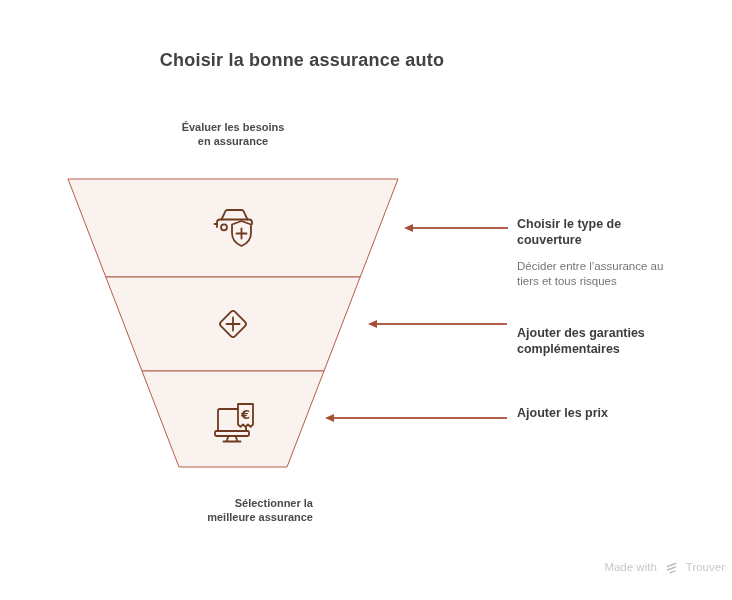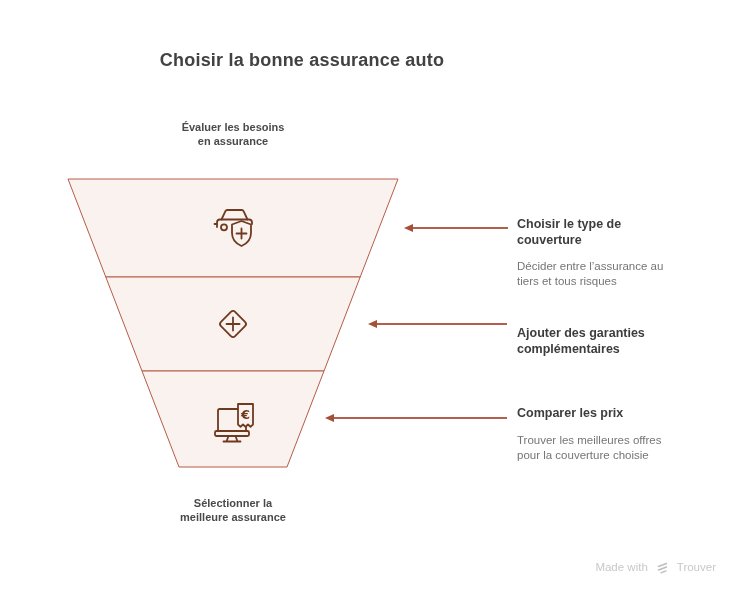--- a/index.html
+++ b/index.html
@@ -11,21 +11,21 @@
     position:absolute;left:0;top:48px;width:604px;margin:0;
     text-align:center;font-size:18px;line-height:24px;font-weight:700;color:#424242;
     letter-spacing:.2px;
   }
   .funnel-label{
     position:absolute;width:160px;text-align:center;
     font-size:11px;line-height:14px;font-weight:700;color:#4A4A4A;
     white-space:pre-line;
   }
   .top-label{left:153px;top:120px;}
-  .bottom-label{left:153px;top:496px;}
+  .bottom-label{left:153px;top:496px;text-align:right;}
   .funnel-svg{position:absolute;left:58px;top:169px;}
   .seg{fill:#FAF2EE;stroke:#B65C48;stroke-width:1;}
   .icon{fill:none;stroke:#6F3A20;stroke-width:1.8;stroke-linecap:round;stroke-linejoin:round;}
   .icon .mask{fill:#FAF2EE;}
   .icon text{fill:#6F3A20;stroke:none;font-family:"DejaVu Sans",sans-serif;font-weight:700;}
   .arrow{position:absolute;height:2px;background:#B2604B;}
   .arrow::before{
     content:"";position:absolute;left:-9px;top:-3px;width:0;height:0;
     border-top:4px solid transparent;border-bottom:4px solid transparent;
     border-right:9px solid #A44F38;
@@ -36,21 +36,21 @@
     white-space:pre-line;
   }
   .step-desc{
     margin:11px 0 0 0;font-size:11.5px;line-height:15px;font-weight:400;color:#757575;
     white-space:pre-line;
   }
   .step-1{top:208px;margin-top:9px;}
   .step-2{top:314px;margin-top:12px;}
   .step-3{top:406px;}
   .watermark{
-    position:absolute;right:16px;top:559px;display:flex;align-items:center;gap:8px;
+    position:absolute;right:7px;top:559px;display:flex;align-items:center;gap:8px;
     font-size:11.5px;color:#C8C8C8;
   }
   .napkin-logo{display:block;}
 </style>
 </head>
 <body>
 
 <div class="canvas">
 
   <h1 class="title">Choisir la bonne assurance auto</h1>
@@ -96,23 +96,21 @@
     <p class="step-desc">Décider entre l’assurance au
 tiers et tous risques</p>
   </div>
 
   <div class="step step-2">
     <h2 class="step-heading">Ajouter des garanties
 complémentaires</h2>
   </div>
 
   <div class="step step-3">
-    <h2 class="step-heading">Comparer les prix</h2>
-    <p class="step-desc">Trouver les meilleures offres
-pour la couverture choisie</p>
+    <h2 class="step-heading">Ajouter les prix</h2>
   </div>
 
   <div class="funnel-label bottom-label">Sélectionner la
 meilleure assurance</div>
 
   <div class="watermark">
     <span>Made with</span>
     <svg class="napkin-logo" width="13" height="15" viewBox="0 0 13 15">
       <g stroke="#BDBDBD" stroke-width="1.4" stroke-linecap="round" fill="none">
         <path d="M2.5 7.5 L10.5 4.5"></path>

